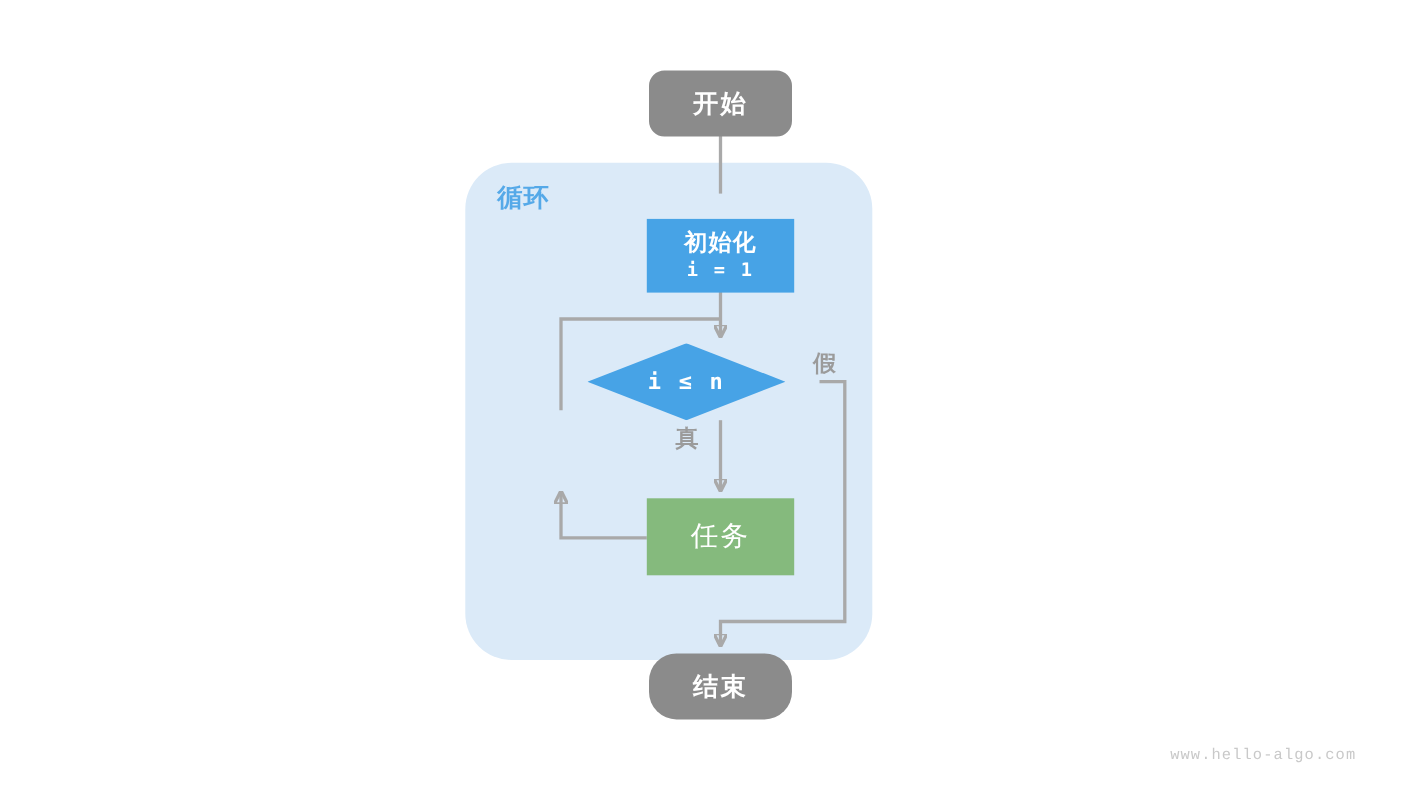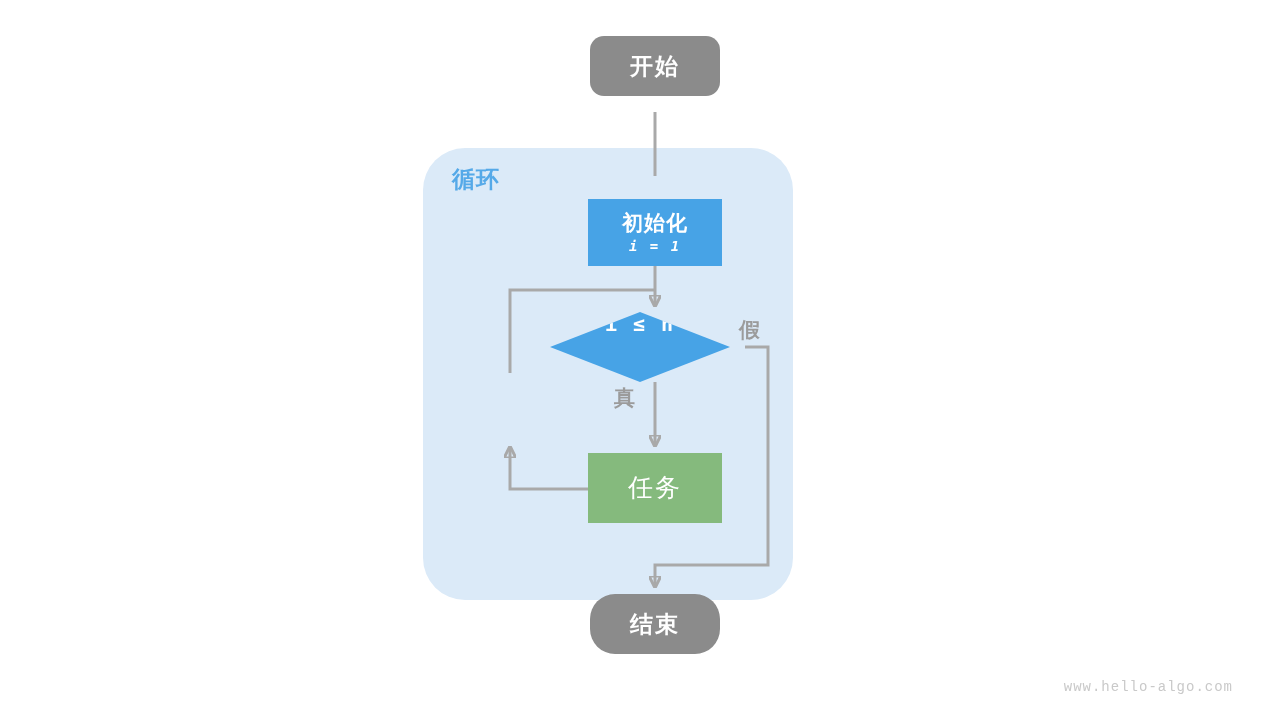--- a/index.html
+++ b/index.html
@@ -83,45 +83,44 @@
   .node-task {
     left: 588px;
     top: 453px;
     width: 134px;
     height: 70px;
     background: var(--task-fill, #85ba7d);
     font-size: 25px;
     font-weight: 400;
     letter-spacing: 2px;
   }
-  .node-start { left: 590px; top: 36px; }
+  .node-start { left: 590px; top: 64px; }
   .node-end   { left: 590px; top: 594px; border-radius: 25px; }
   .node-label {
     font-size: 21px;
     font-weight: 700;
     letter-spacing: 1px;
   }
   .node-code {
     font-family: "DejaVu Sans Mono", monospace;
-    font-size: 14px;
+    font-size: 17px;
     font-weight: 700;
     letter-spacing: 2px;
     margin-top: 2px;
-    font-style: italic;
   }
   .diamond {
     position: absolute;
-    left: 550px;
+    left: 534px;
     top: 312px;
     width: 180px;
     height: 70px;
     background: var(--process-fill, #47a3e6);
     clip-path: polygon(50% 0, 100% 50%, 50% 100%, 0 50%);
     display: flex;
-    align-items: flex-start;
+    align-items: center;
     justify-content: center;
   }
   .diamond .cond {
     font-family: "DejaVu Sans Mono", monospace;
     font-size: 20px;
     font-weight: 700;
     color: var(--node-text-color, #ffffff);
     letter-spacing: 2px;
   }
   .edge-label {

